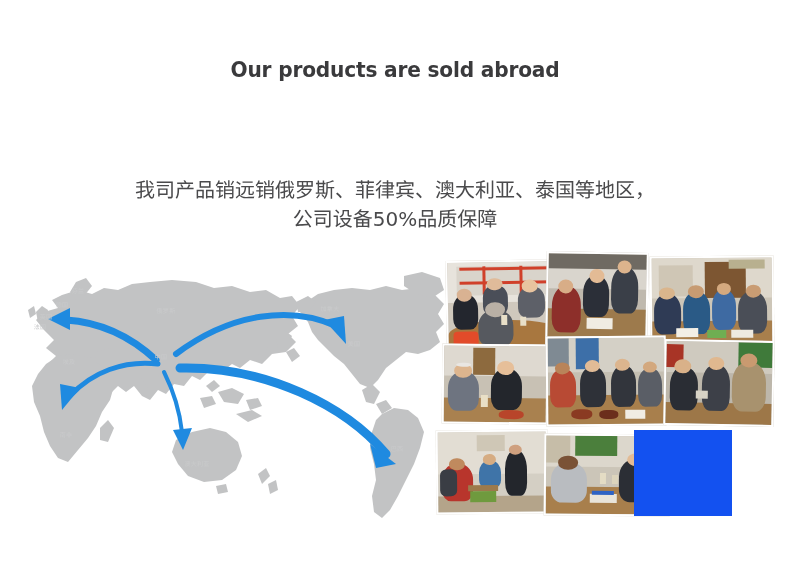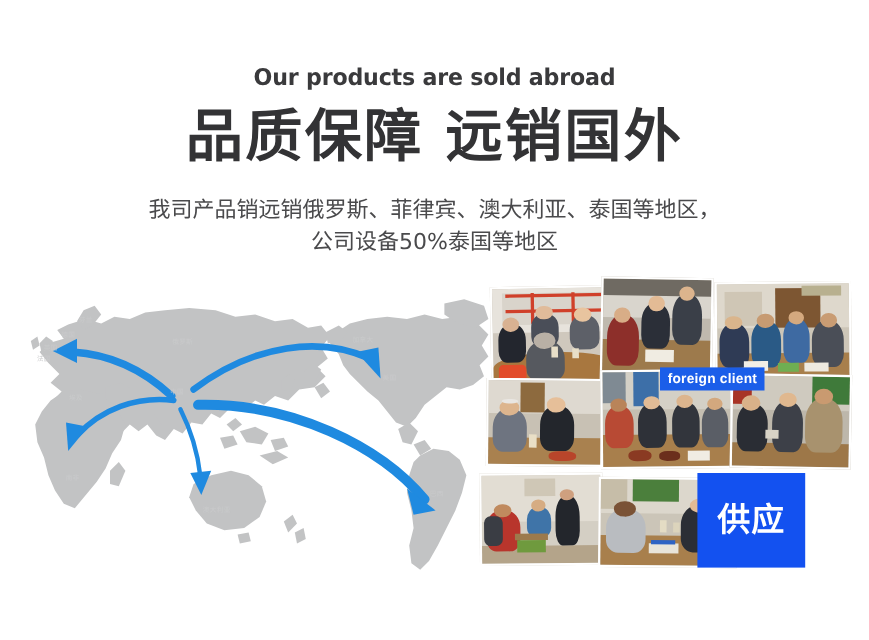--- a/index.html
+++ b/index.html
@@ -81,24 +81,23 @@
     font-size:30px;line-height:35px;
     letter-spacing:1px;
   }
 </style>
 </head>
 <body>
 
 <div id="page">
 
   <div class="eng-tagline">Our products are sold abroad</div>
-  <div class="cn-headline">品质保障  远销国外</div>
   <div class="cn-sub">
     <div>我司产品销远销俄罗斯、菲律宾、澳大利亚、泰国等地区，</div>
-    <div>公司设备50%泰国等地区</div>
+    <div>公司设备50%品质保障</div>
   </div>
 
   <div class="map-wrap">
     <svg class="map-svg" width="450" height="268" viewBox="0 0 450 268">
       <g fill="#c2c3c4">
 
         <path d="M44,62 L36,52 L44,44 L58,40 L52,32 L62,27 L78,22 L92,26 L104,20 L118,22
                  L132,16 L150,14 L172,12 L196,14 L214,20 L232,18 L250,24 L266,22 L280,30
                  L292,28 L300,38 L292,48 L298,58 L288,66 L296,74 L286,84 L272,86 L262,96
                  L250,92 L240,100 L232,96 L222,104 L210,102 L200,112 L192,108 L184,118
@@ -311,20 +310,18 @@
       <div class="pp" style="left:4%;top:34%;width:30%;height:52%;background:#b9bcc0;"></div>
       <div class="hd" style="left:10%;top:26%;width:16%;height:17%;background:#7a5236;"></div>
       <div class="pp" style="left:60%;top:30%;width:30%;height:54%;background:#2b2e35;"></div>
       <div class="hd" style="left:66%;top:22%;width:16%;height:17%;background:#e2bb95;"></div>
       <div style="position:absolute;left:36%;top:74%;width:22%;height:12%;background:#e8e4da;"></div>
       <div style="position:absolute;left:38%;top:70%;width:18%;height:6%;background:#2e63c4;"></div>
       <div style="position:absolute;left:44%;top:48%;width:5%;height:14%;background:#e4dcc4;"></div>
       <div style="position:absolute;left:54%;top:50%;width:5%;height:12%;background:#dcd4bc;"></div>
     </div>
 
-    <div class="badge-foreign" style="left:172px;top:82px;">foreign client</div>
 
     <div class="badge-trade" style="left:206px;top:178px;width:98px;height:86px;">
-      <span>供应</span>
     </div>
   </div>
 
 </div>
 
 </body></html>

